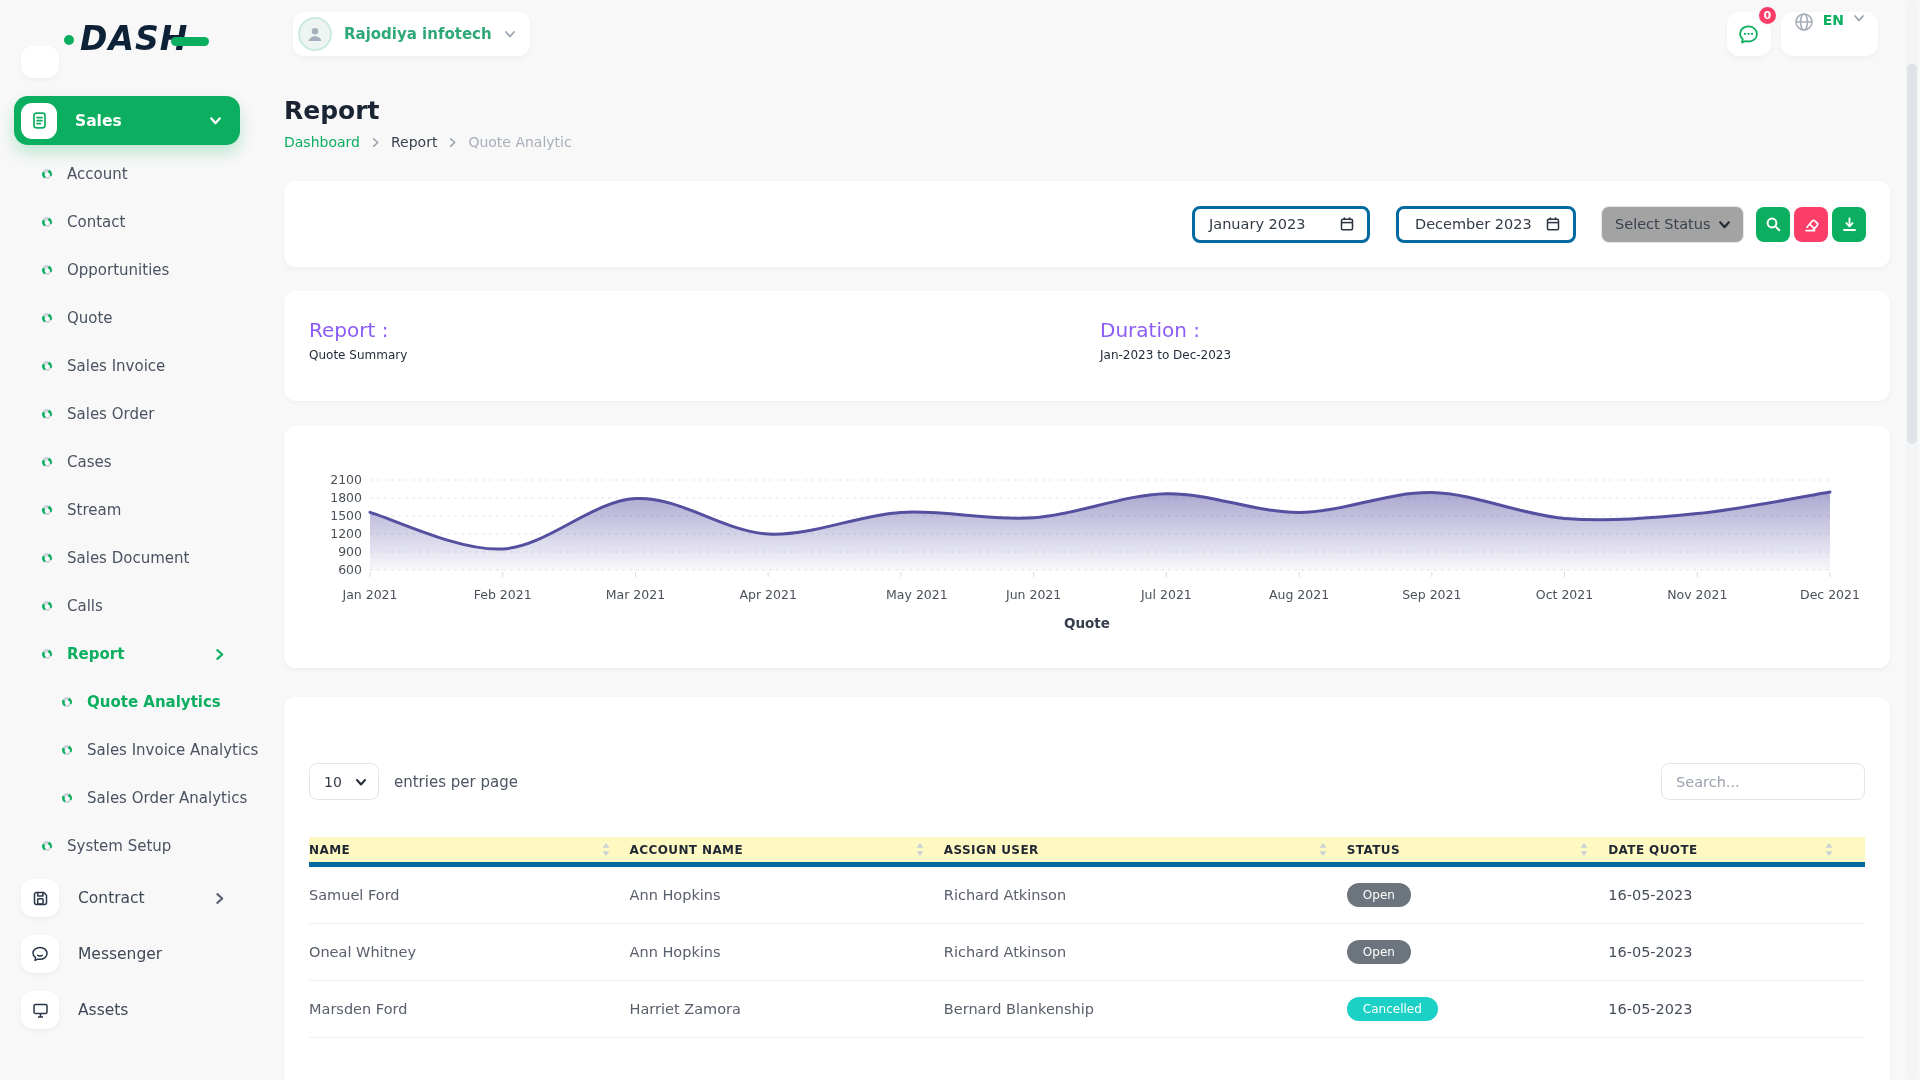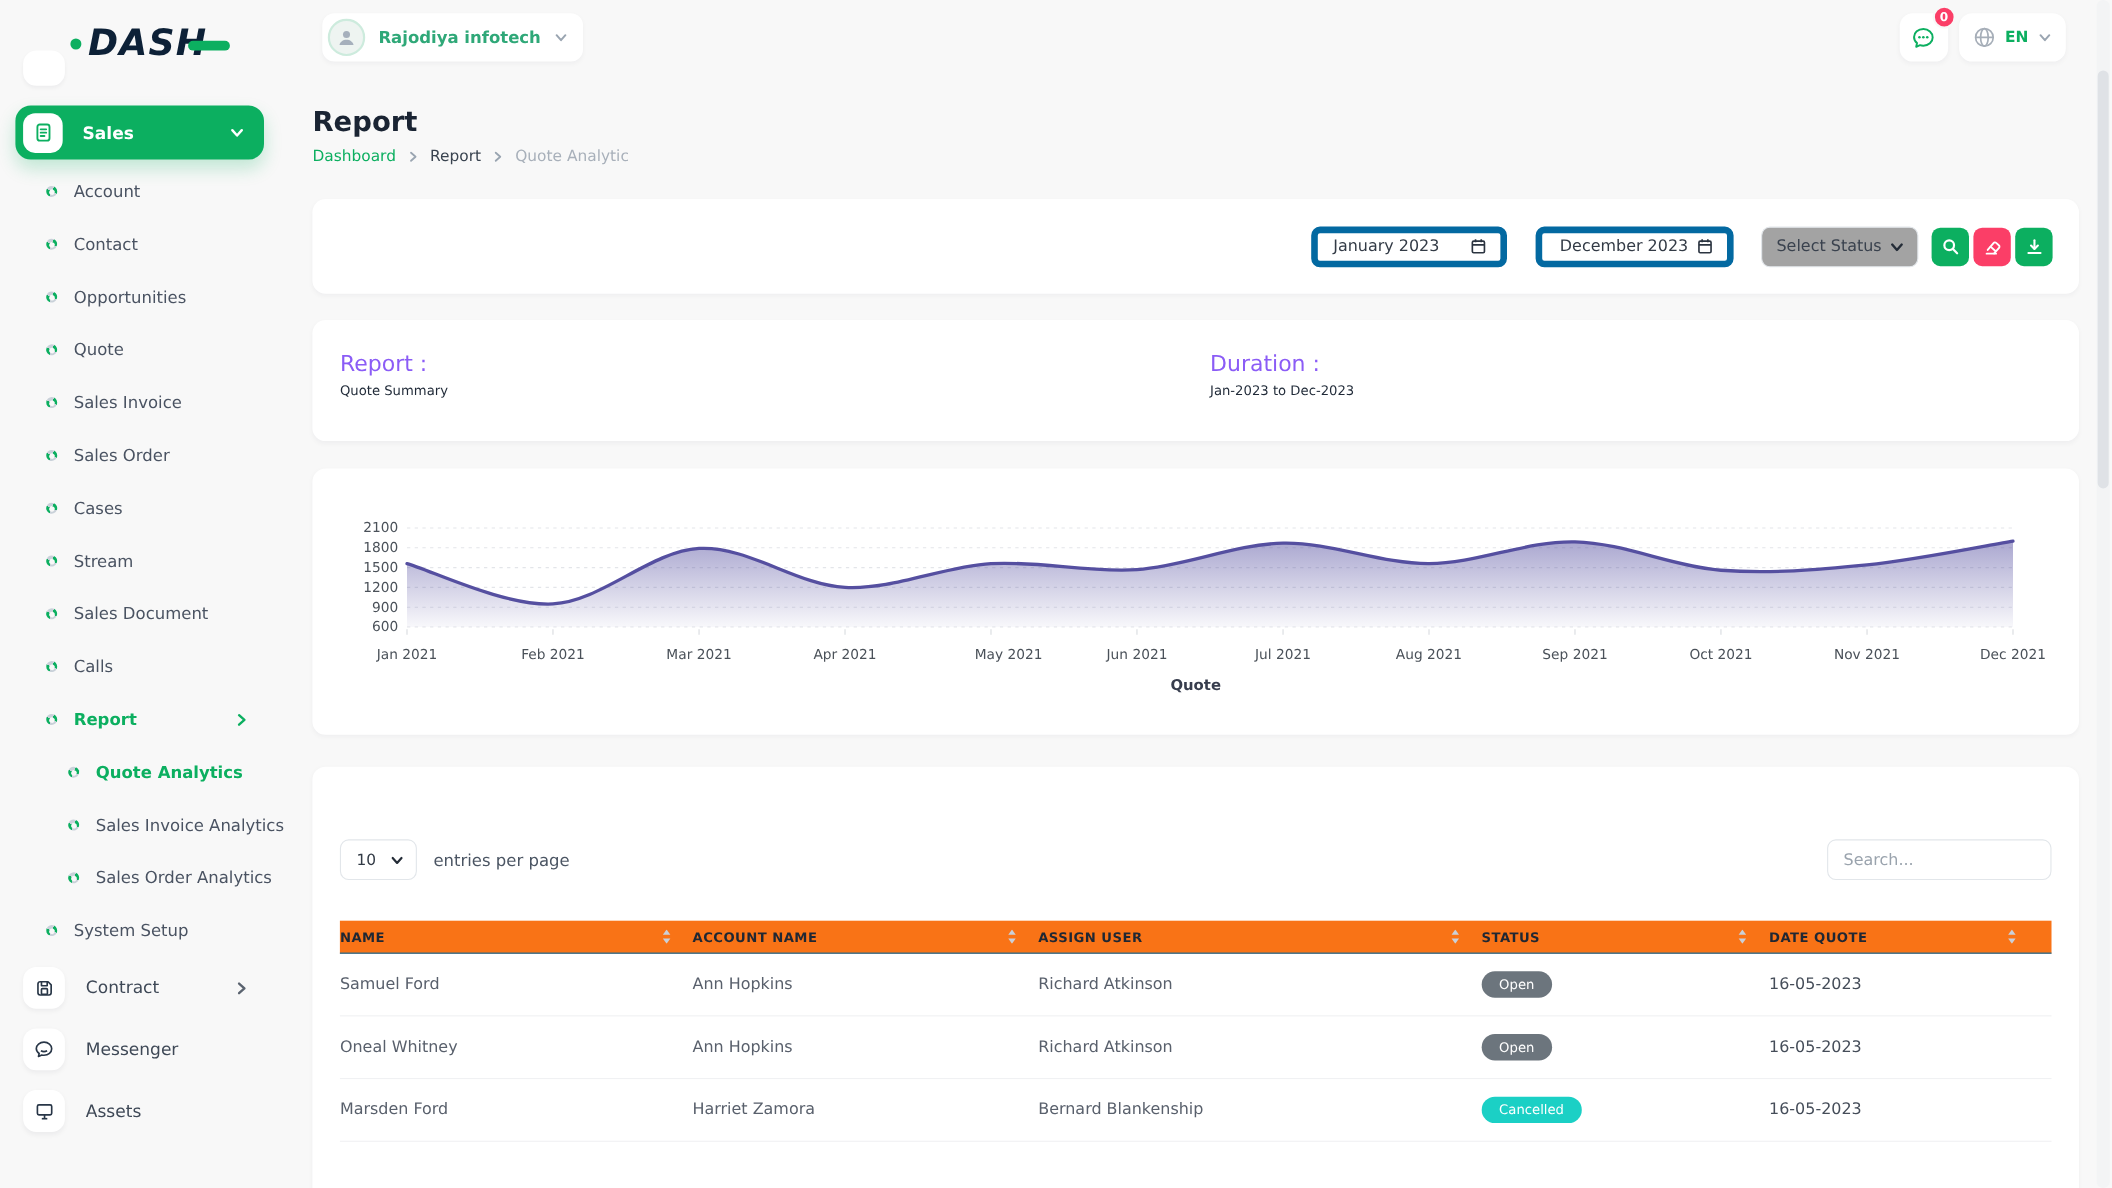--- a/index.html
+++ b/index.html
@@ -44,36 +44,36 @@
   .company-pill { position:absolute; left:293px; top:12px; height:44px; background:#fff; border-radius:11px;
     display:flex; align-items:center; padding:0 14px 0 5px; gap:12px; box-shadow:0 2px 5px rgba(15,23,42,.04); cursor:pointer; }
   .avatar { width:34px; height:34px; border-radius:50%; background:#eef4f1; border:2px solid #cdebdd; display:flex; align-items:center; justify-content:center; }
   .company-name { font-size:15px; font-weight:600; color:#2fa878; }
   .company-pill .chev, .lang-pill .chev { color:#9aa5b1; }
 
   .topbar-right { position:absolute; top:12px; right:42px; height:44px; display:flex; gap:10px; }
   .icon-btn { position:relative; width:44px; height:44px; background:#fff; border-radius:12px; display:flex; align-items:center; justify-content:center; box-shadow:0 2px 5px rgba(15,23,42,.04); cursor:pointer; }
   .notif-badge { position:absolute; top:-7px; right:-7px; min-width:21px; height:21px; border-radius:11px; background:#FB3E67;
     color:#fff; font-size:11px; font-weight:700; display:flex; align-items:center; justify-content:center; border:2px solid #f8f8f8; }
-  .lang-pill { height:44px; background:#fff; border-radius:12px; display:flex; align-items:center; gap:9px; padding:0 13px; box-shadow:0 2px 5px rgba(15,23,42,.04); cursor:pointer; }
+  .lang-pill { height:44px; background:#fff; border-radius:12px; display:flex; gap:9px; padding:0 13px; box-shadow:0 2px 5px rgba(15,23,42,.04); cursor:pointer; }
   .lang-label { font-size:14px; font-weight:700; color:#0CAF60; }
 
   
   .main { position:absolute; left:284px; top:71px; width:1606px; }
   .page-title { font-size:25px; font-weight:700; color:#1a2433; margin-top:25px; }
   .breadcrumb { display:flex; align-items:center; gap:10px; margin-top:9px; font-size:14px; }
   .bc-link { color:#0CAF60; cursor:pointer; }
   .bc-mid { color:#39434f; }
   .bc-muted { color:#a8b0ba; }
   .bc-sep { color:#9aa5b1; }
 
   .card { background:#fff; border-radius:12px; box-shadow:0 2px 5px rgba(15,23,42,.04); width:1606px; }
 
   .card-filter { margin-top:31px; height:86px; display:flex; align-items:center; justify-content:flex-end; padding:0 24px; }
-  .month-input { width:178px; height:37px; border:6px solid #0369a1; border-radius:8px; background:#fff;
+  .month-input { width:178px; height:37px; border:3px solid #0369a1; border-radius:8px; background:#fff;
     display:flex; align-items:center; justify-content:space-between; padding:0 12px 0 14px; font-size:14.5px; color:#333b46; cursor:pointer; }
   .month-input.second { width:180px; margin-left:26px;padding-left:16px; }
   .status-select { width:143px; height:37px; border:1px solid #e2e6ea; border-radius:8px; background:#a3a3a3; margin-left:25px;
     display:flex; align-items:center; justify-content:space-between; padding:0 12px 0 13px; font-size:14.5px; color:#3a424e; cursor:pointer; }
   .status-select .chev { color:#242c37; }
   .btn-group { display:flex; gap:4px; margin-left:12px; }
   .act-btn { width:34px; height:35px; border:none; border-radius:8px; display:flex; align-items:center; justify-content:center; cursor:pointer; }
   .act-btn.green { background:#0CAF60; }
   .act-btn.pink { background:#FB3E67; }
 
@@ -98,22 +98,22 @@
   .table-controls { position:absolute; top:66px; left:25px; right:25px; display:flex; align-items:center; }
   .entries-select { width:70px; height:37px; border:1px solid #e2e6ea; border-radius:8px; background:#fff;
     display:flex; align-items:center; justify-content:space-between; padding:0 11px 0 14px; font-size:14px; color:#333b46; cursor:pointer; }
   .entries-select .chev { color:#242c37; }
   .entries-label { margin-left:15px; font-size:15px; color:#4b5563; }
   .search-input { margin-left:auto; width:204px; height:37px; border:1px solid #e2e6ea; border-radius:8px;
     padding:0 14px; font-size:14.5px; color:#333b46; outline:none; font-family:inherit; background:#fff; }
   .search-input::placeholder { color:#9aa3ad; }
 
   .data-table { position:absolute; top:140px; left:25px; right:25px; }
-  .t-head { display:grid; grid-template-columns:20.6% 20.2% 25.9% 16.8% 15.7%; background:#f97316; height:30px;
-    align-items:center; border-bottom:1px solid #0369a1; }
+  .t-head { display:grid; grid-template-columns:20.6% 20.2% 25.9% 16.8% 15.7%; background:#fef9c3; height:30px;
+    align-items:center; border-bottom:5px solid #0369a1; }
   .th { display:flex; align-items:center; justify-content:space-between; padding-right:20px; font-size:12px; font-weight:700; color:#1f2733; letter-spacing:.4px; cursor:pointer; }
   .t-row { display:grid; grid-template-columns:20.6% 20.2% 25.9% 16.8% 15.7%; height:57px; align-items:center;
     border-bottom:1px solid #f0f1f3; font-size:14.5px; color:#59606c; }
   .badge { display:inline-block; padding:6px 16px; border-radius:15px; color:#fff; font-size:12px; line-height:1; }
   .cell-date { color:#454d59; }
 
   
   .scrollbar { position:absolute; right:2px; top:0; width:12px; height:1080px; background:#f3f4f5; border-radius:6px; }
   .scroll-thumb { position:absolute; left:1px; top:64px; width:10px; height:380px; background:#dfe2e6; border-radius:6px; }
 

